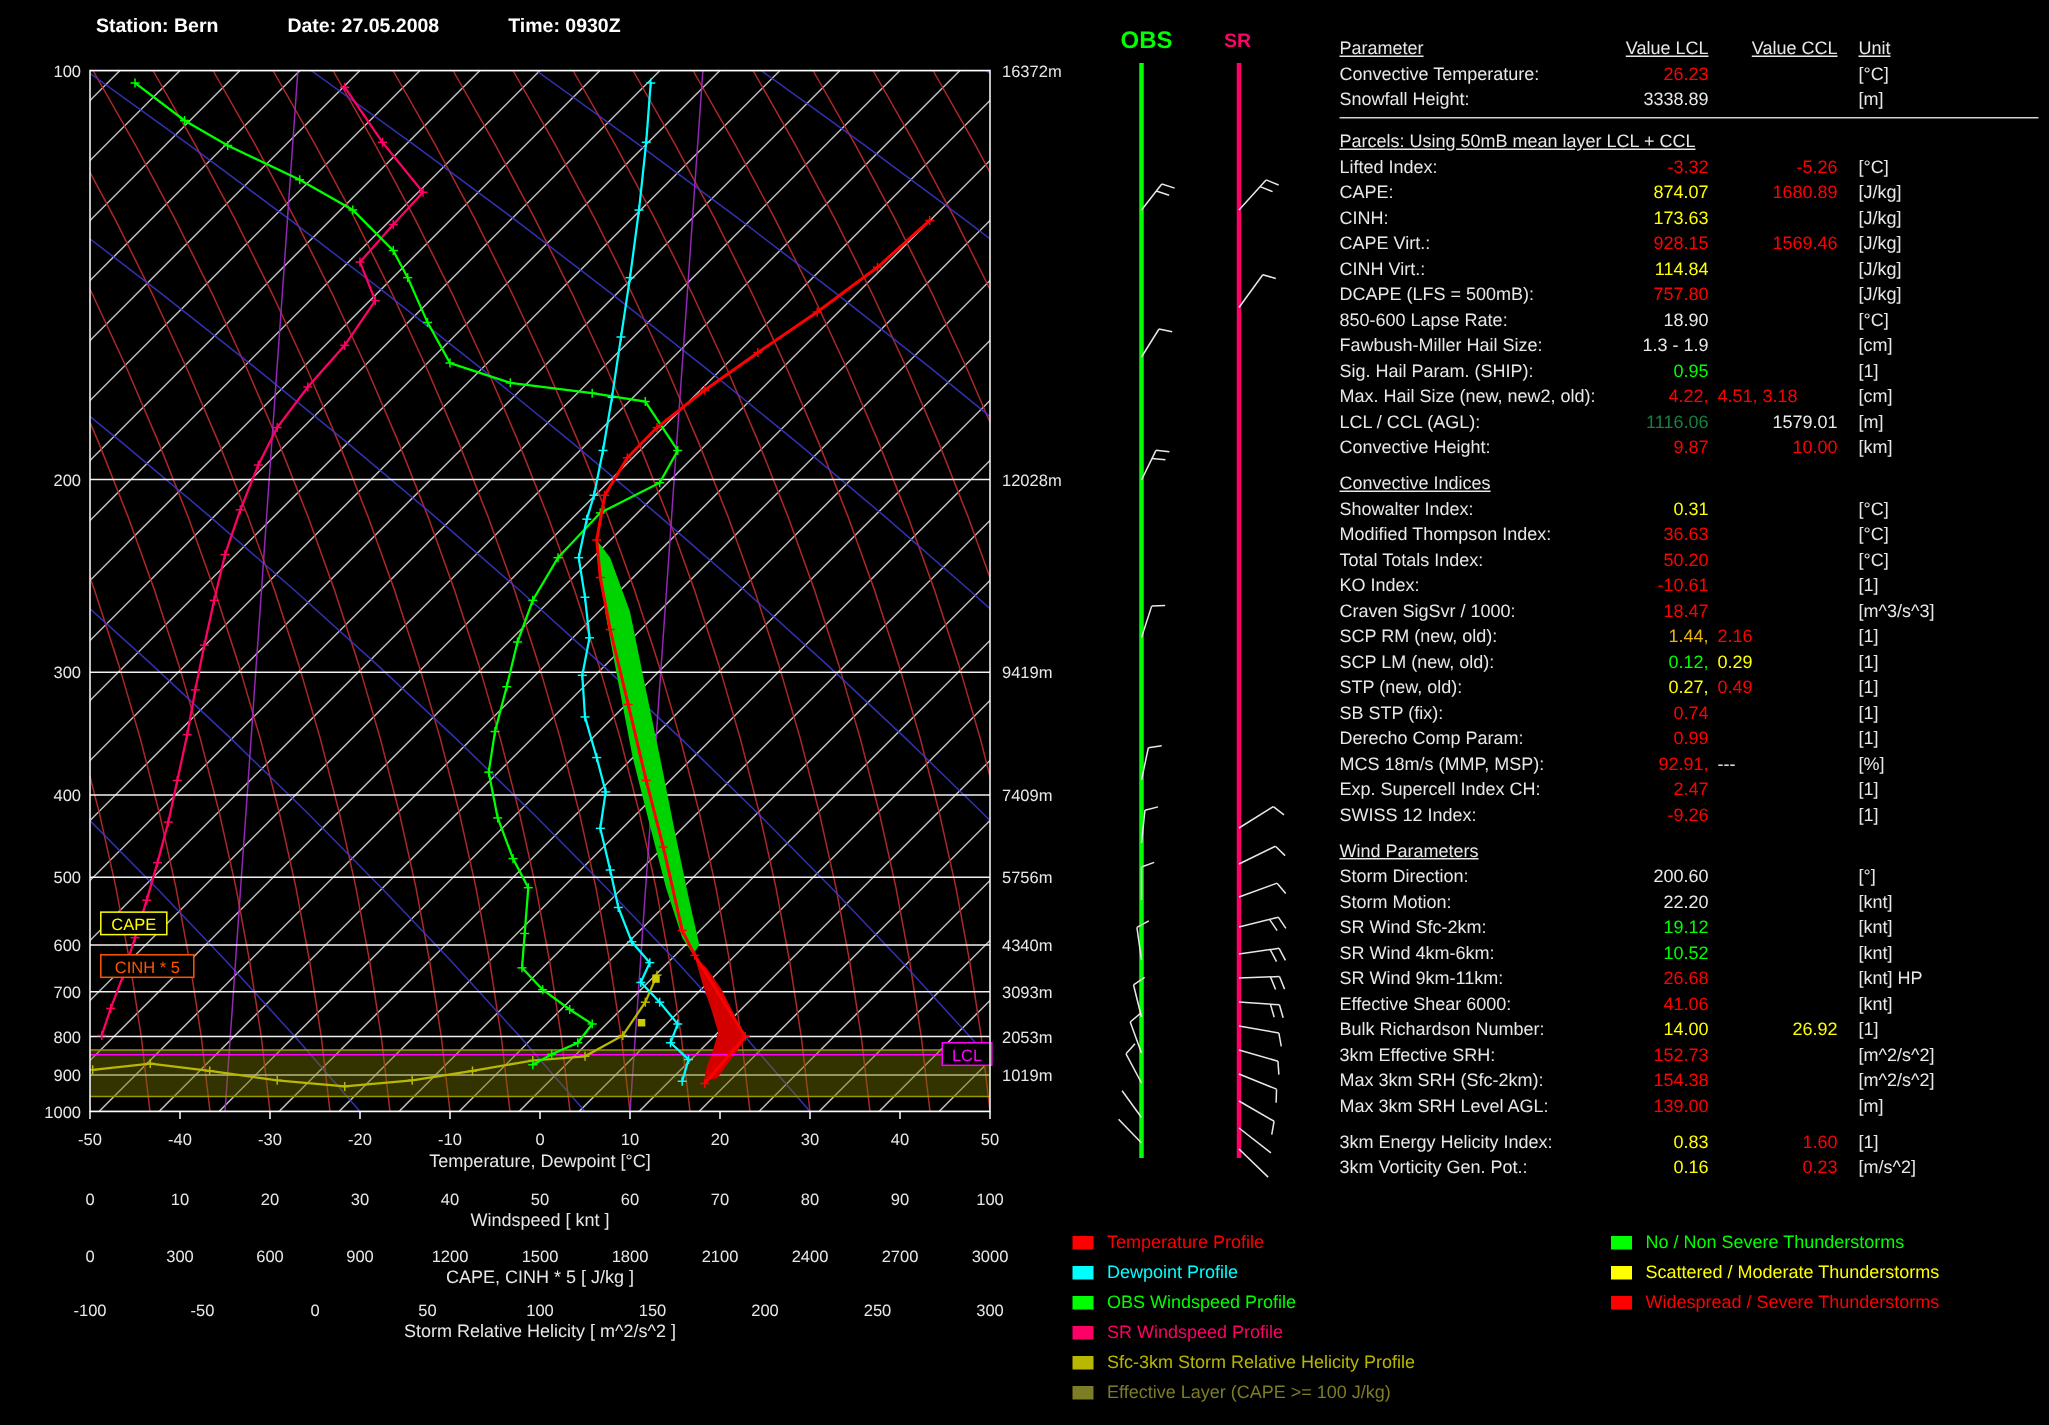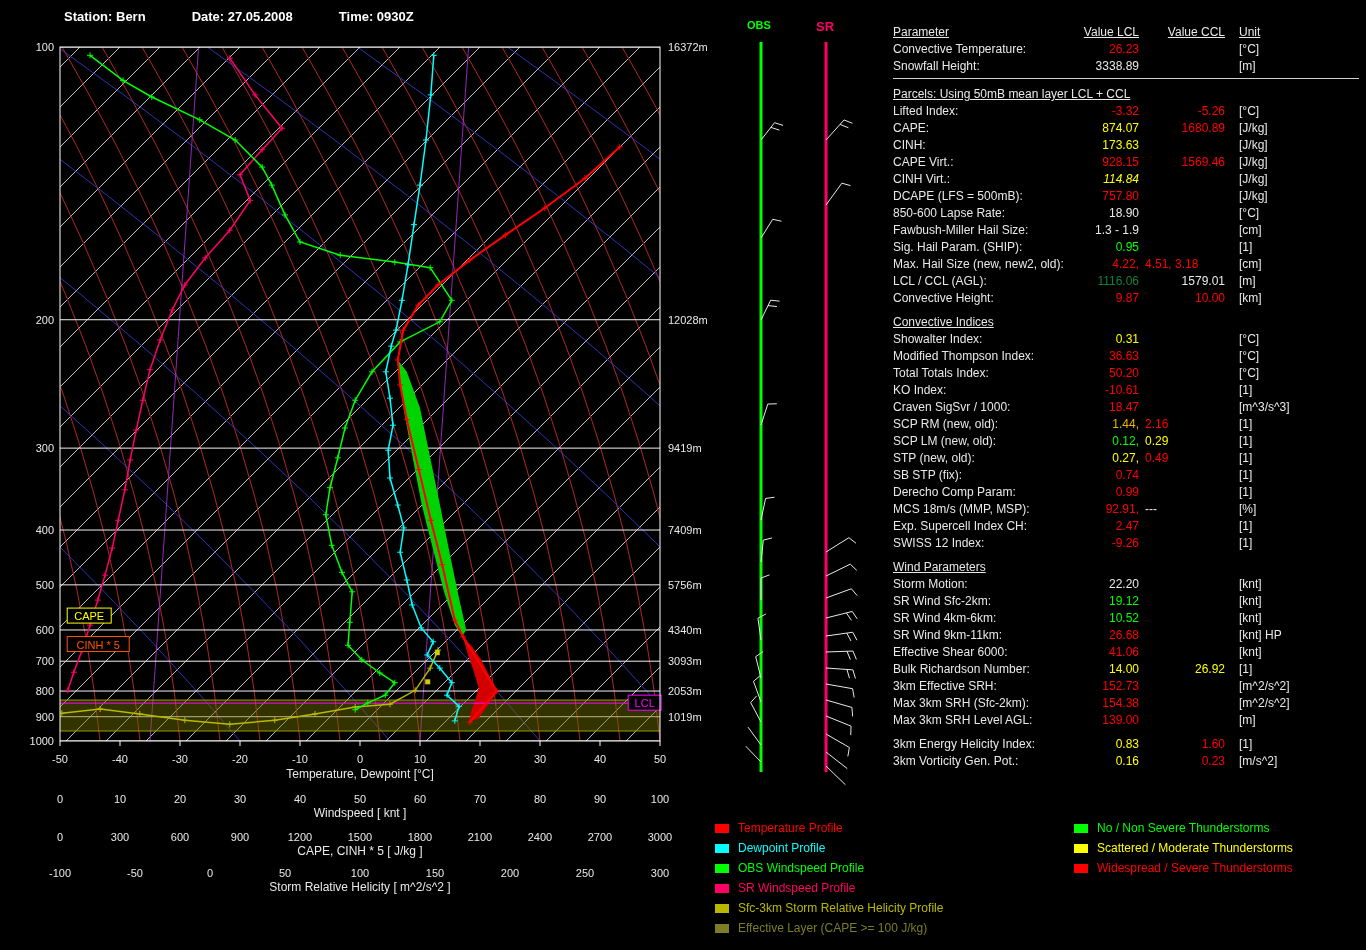--- a/index.html
+++ b/index.html
@@ -2,21 +2,21 @@
 <html><head>
 <meta charset="utf-8">
 <style>
   html,body{margin:0;padding:0;background:#000;}
   body{width:1366px;height:950px;overflow:hidden;font-family:"Liberation Sans",sans-serif;}
   #app{position:relative;width:1366px;height:950px;background:#000;}
   #chart{position:absolute;left:0;top:0;}
   #chart text{font-family:"Liberation Sans",sans-serif;}
   #title-bar{position:absolute;left:64px;top:9px;color:#fff;font-size:13px;font-weight:bold;white-space:nowrap;}
   #title-bar span{margin-right:46px;}
-  #obs-label{position:absolute;left:747px;top:19px;font-size:11px;font-weight:bold;}
+  #obs-label{position:absolute;left:747px;top:19px;font-size:16px;font-weight:bold;}
   #sr-label{position:absolute;left:816px;top:19px;font-size:13px;font-weight:bold;}
   #params-panel{position:absolute;left:893px;top:24px;width:466px;color:#e8e8e8;font-size:12px;}
   .phead,.prow{display:grid;grid-template-columns:190px 56px 86px auto;line-height:17px;white-space:nowrap;}
   .phead span{text-decoration:underline;}
   .pv{text-align:right;}
   .pv.left{text-align:left;padding-left:6px;}
   .punit{padding-left:14px;}
   .psection{text-decoration:underline;margin-top:7px;line-height:17px;color:#e8e8e8;}
   .phr{border-top:1px solid #cfcfcf;margin:3px 0 2px 0;}
   #legend-left{position:absolute;left:715px;top:818px;}
@@ -572,21 +572,21 @@
         <div class="punit">[J/kg]</div>
       </div>
       <div class="prow">
         <div>CAPE Virt.:</div>
         <div class="pv"><span style="color: rgb(255, 0, 0);">928.15</span></div>
         <div class="pv"><span style="color: rgb(255, 0, 0);">1569.46</span></div>
         <div class="punit">[J/kg]</div>
       </div>
       <div class="prow">
         <div>CINH Virt.:</div>
-        <div class="pv"><span style="color: rgb(255, 255, 0); font-style: italic;">114.84</span></div>
+        <div class="pv"><span style="color: rgb(255, 255, 0);">114.84</span></div>
         <div class="pv"></div>
         <div class="punit">[J/kg]</div>
       </div>
       <div class="prow">
         <div>DCAPE (LFS = 500mB):</div>
         <div class="pv"><span style="color: rgb(255, 0, 0);">757.80</span></div>
         <div class="pv"></div>
         <div class="punit">[J/kg]</div>
       </div>
       <div class="prow">
@@ -698,20 +698,26 @@
         <div class="pv"></div>
         <div class="punit">[1]</div>
       </div>
       <div class="prow">
         <div>SWISS 12 Index:</div>
         <div class="pv"><span style="color: rgb(255, 0, 0);">-9.26</span></div>
         <div class="pv"></div>
         <div class="punit">[1]</div>
       </div>
       <div class="psection">Wind Parameters</div>
+      <div class="prow">
+        <div>Storm Direction:</div>
+        <div class="pv"><span style="color: rgb(232, 232, 232);">200.60</span></div>
+        <div class="pv"></div>
+        <div class="punit">[°]</div>
+      </div>
       <div class="prow">
         <div>Storm Motion:</div>
         <div class="pv"><span style="color: rgb(232, 232, 232);">22.20</span></div>
         <div class="pv"></div>
         <div class="punit">[knt]</div>
       </div>
       <div class="prow">
         <div>SR Wind Sfc-2km:</div>
         <div class="pv"><span style="color: rgb(0, 255, 0);">19.12</span></div>
         <div class="pv"></div>

